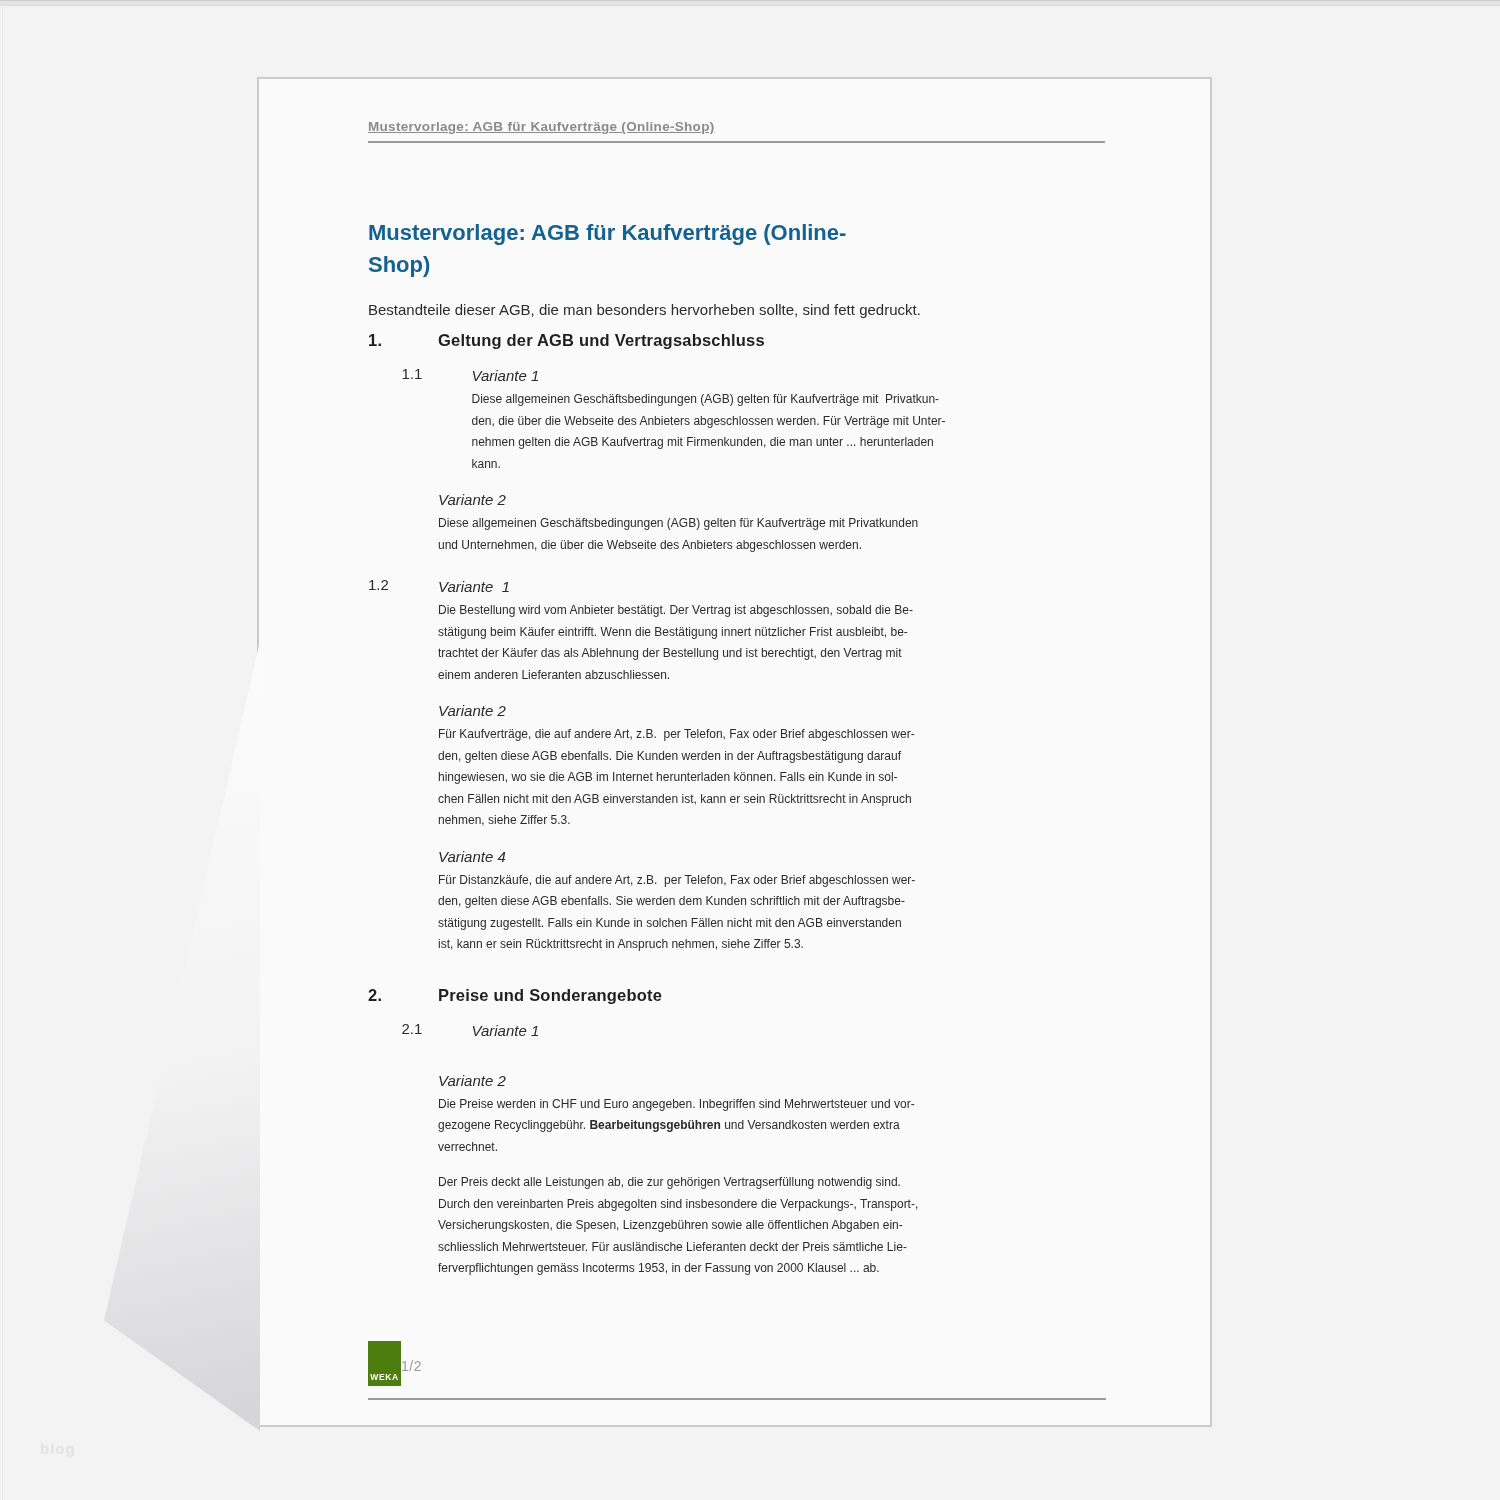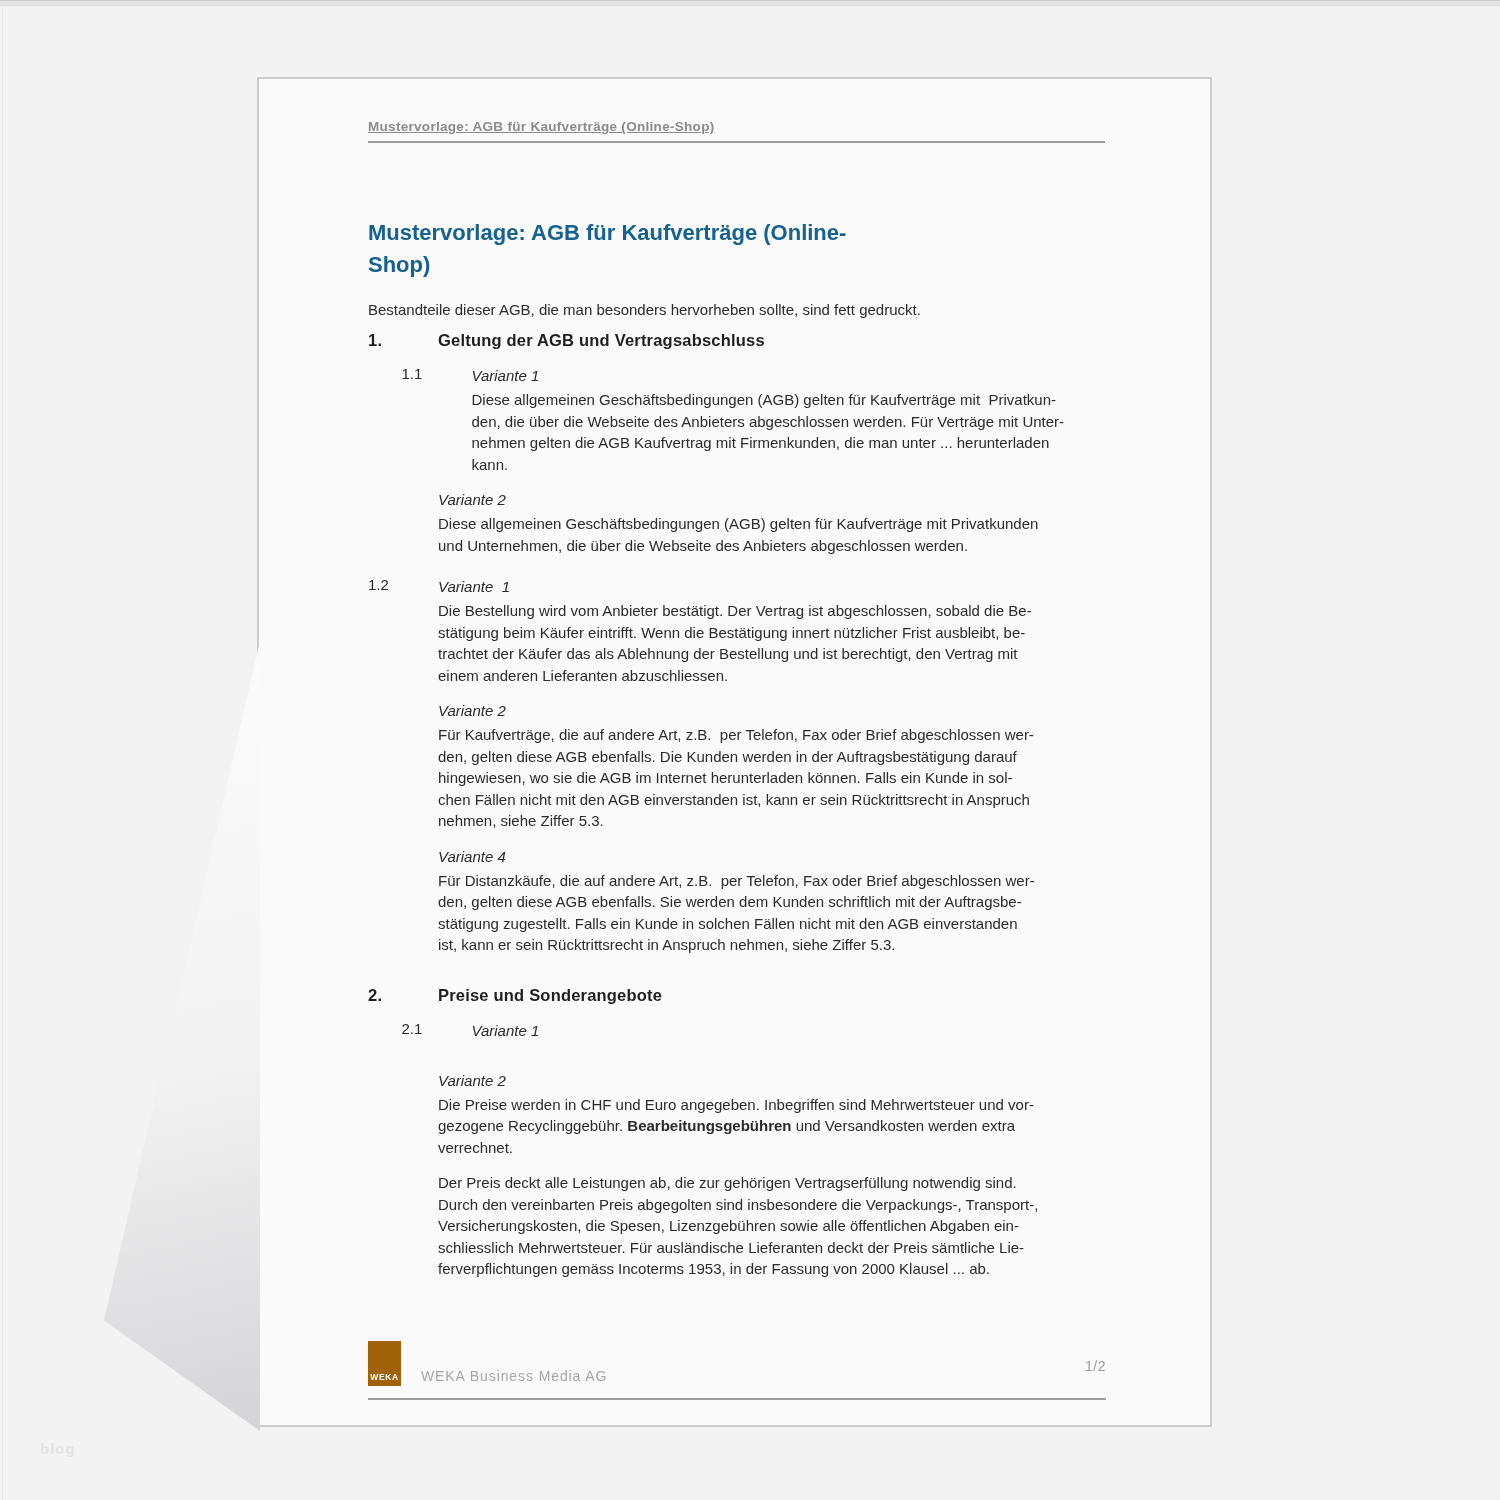--- a/index.html
+++ b/index.html
@@ -74,34 +74,34 @@
     width: 70px; flex: 0 0 70px;
     font-size: 15px; color: #2b2b2b;
   }
   .item .body { width: 705px; }
   .variant {
     font-style: italic; font-size: 15px; color: #2b2b2b;
     line-height: 21px; margin-bottom: 3px;
     white-space: pre;
   }
   .ptext {
-    font-size: 15px; color: #2b2b2b; line-height: 21.5px;
+    font-size: 12px; color: #2b2b2b; line-height: 21.5px;
     white-space: pre-wrap;
   }
   .ptext b { font-weight: bold; }
   
   .footer {
     position: absolute; left: 109px; right: 104px; bottom: 25px;
     border-bottom: 2px solid #9c9c9c;
     padding-bottom: 12px;
     display: flex; align-items: flex-end;
   }
   .weka-logo {
     width: 33px; height: 45px;
-    background: #a16207; color: #ffffff;
+    background: #4d7c0f; color: #ffffff;
     font-size: 8.5px; font-weight: bold; letter-spacing: 0.6px;
     display: flex; align-items: flex-end; justify-content: center;
     padding-bottom: 4px; box-sizing: border-box;
   }
   .company {
     margin-left: 20px; margin-bottom: 2px;
     color: #a5a5a5; font-size: 14px; letter-spacing: 0.9px;
     flex: 1;
   }
   .page-num {
@@ -213,20 +213,19 @@
 Versicherungskosten, die Spesen, Lizenzgebühren sowie alle öffentlichen Abgaben ein-
 schliesslich Mehrwertsteuer. Für ausländische Lieferanten deckt der Preis sämtliche Lie-
 ferverpflichtungen gemäss Incoterms 1953, in der Fassung von 2000 Klausel ... ab.</div>
       </div>
     </div>
 
   </div>
 
   <div class="footer">
     <div class="weka-logo">WEKA</div>
-    <div class="company">WEKA Business Media AG</div>
     <div class="page-num">1/2</div>
   </div>
 </div>
 
 <div class="page-curl"></div>
 
 <div class="watermark">blog</div>
 
 </body></html>

